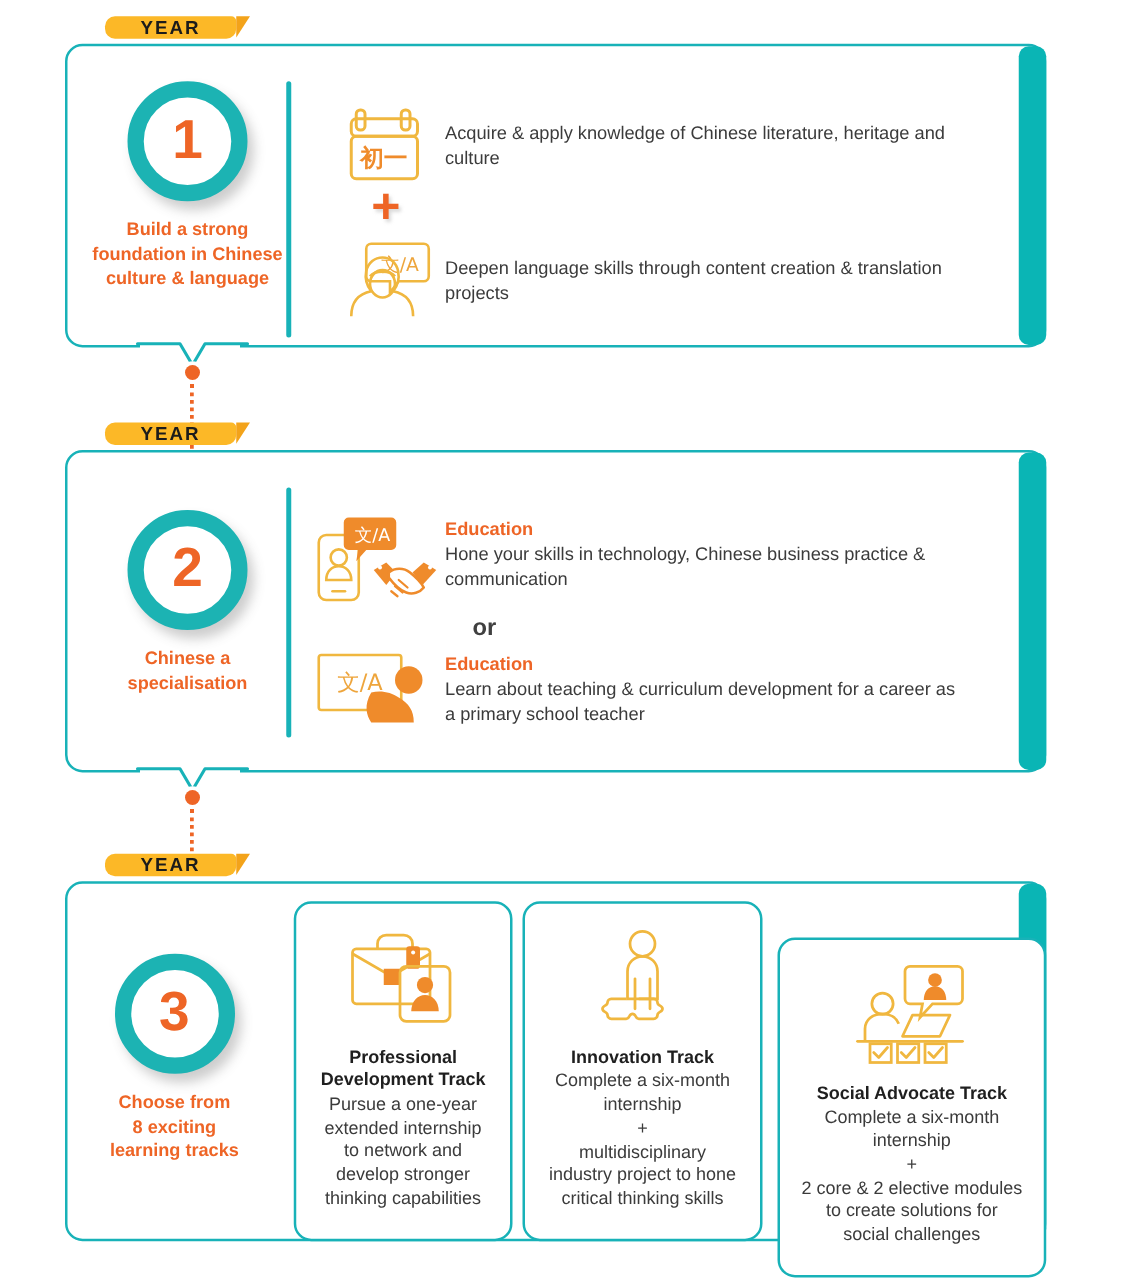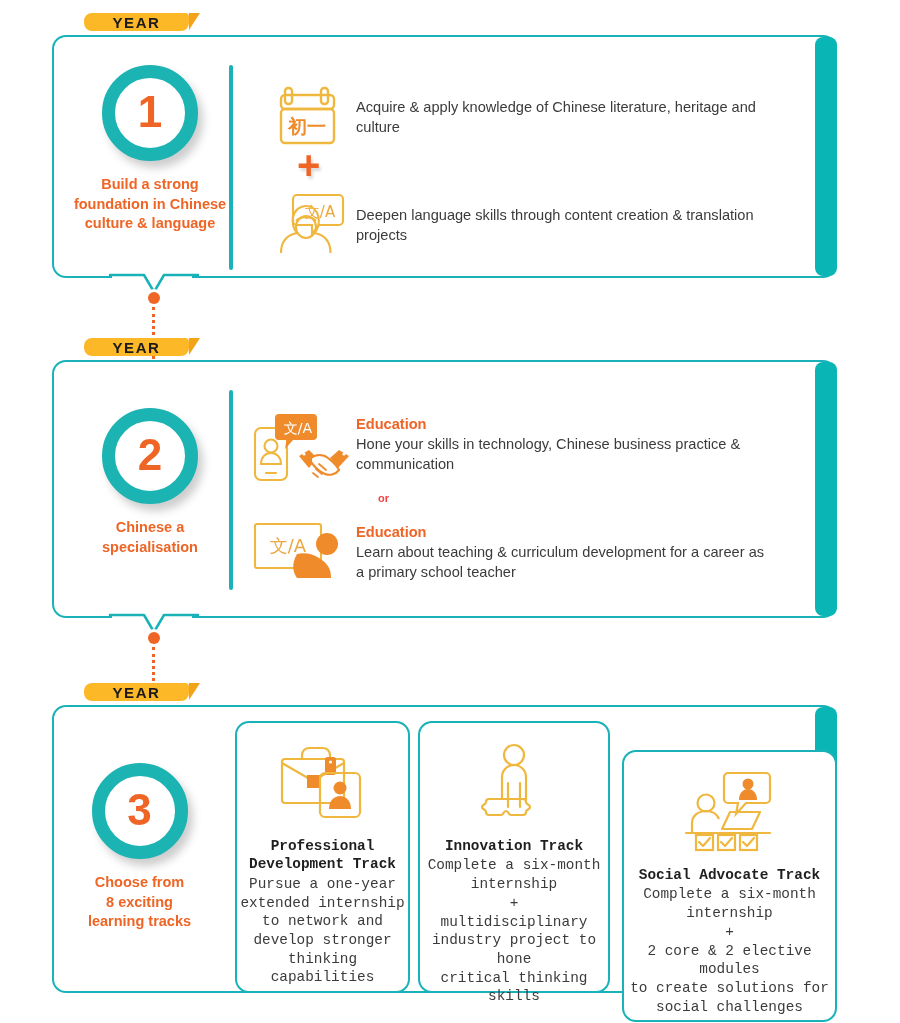--- a/index.html
+++ b/index.html
@@ -159,44 +159,43 @@
     color: #3b3b3b;
   }
   .row-head {
     color: #ee6526;
     font-weight: bold;
     font-size: 14.6px;
     line-height: 1.38;
   }
   .or-word {
     position: absolute;
-    color: #ef4444;
-    font-weight: bold;
-    font-size: 11px;
+    color: #404040;
+    font-weight: bold;
+    font-size: 19px;
   }
 
   .plus-mark {
     position: absolute;
     color: #ee6526;
     font-size: 40px;
     font-weight: bold;
     line-height: 1;
     text-shadow: 2px 3px 3px rgba(150,150,150,0.35);
   }
 
   
   .track-card {
     position: absolute;
     box-sizing: border-box;
     border: 2.5px solid #18b2b8;
     border-radius: 14px;
     background: #ffffff;
     text-align: center;
     padding: 0 0;
-    font-family: Liberation Mono, monospace;
   }
   .track-icon {
     height: 92px;
     display: flex;
     align-items: center;
     justify-content: center;
     margin-top: 14px;
   }
   .track-title {
     font-size: 14.4px;

